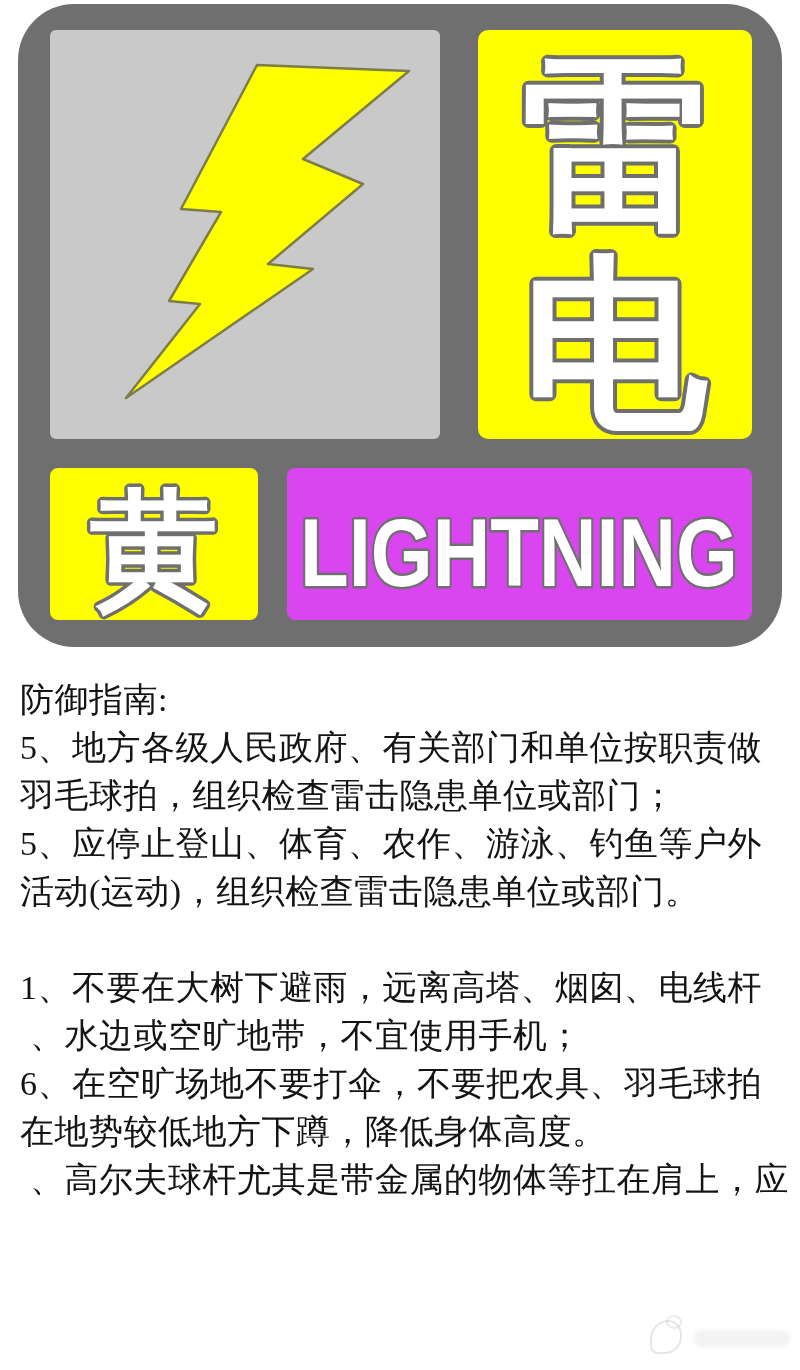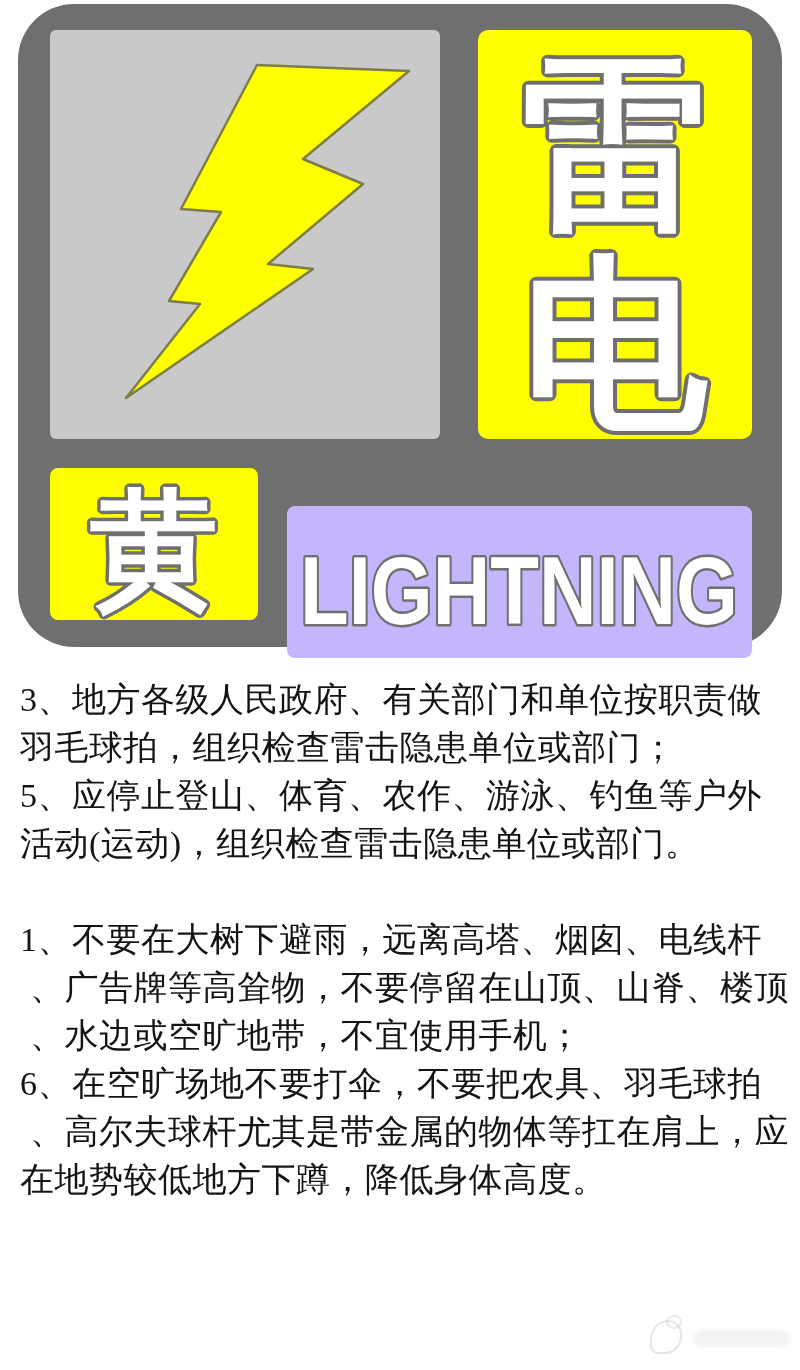--- a/index.html
+++ b/index.html
@@ -38,23 +38,22 @@
   }
   .panel-level {
     left: 32px; top: 464px;
     width: 208px; height: 152px;
     background: #ffff00;
     border-radius: 8px;
   }
   .panel-en {
     left: 269px; top: 464px;
     width: 465px; height: 152px;
-    background: #c4b5fd;
+    background: #d946ef;
     border-radius: 8px;
-    margin-top: 38px;
   }
   .panel svg { display: block; width: 100%; height: 100%; }
 
   .bolt {
     fill: #ffff00;
     stroke: #7d7d4a;
     stroke-width: 2.5;
     stroke-linejoin: round;
   }
   .glyph {
@@ -143,29 +142,29 @@
 
   <div class="panel panel-en">
     <svg viewBox="0 0 465 150">
       <text class="glyph glyph-en" x="232" y="83" text-anchor="middle" dominant-baseline="central" textLength="438" lengthAdjust="spacingAndGlyphs">LIGHTNING</text>
     </svg>
   </div>
 
 </div>
 
 <div class="guidelines">
-  <div class="g-line">3、地方各级人民政府、有关部门和单位按职责做</div>
+  <div class="g-line">防御指南:</div>
+  <div class="g-line">5、地方各级人民政府、有关部门和单位按职责做</div>
   <div class="g-line">羽毛球拍，组织检查雷击隐患单位或部门；</div>
   <div class="g-line">5、应停止登山、体育、农作、游泳、钓鱼等户外</div>
   <div class="g-line">活动(运动)，组织检查雷击隐患单位或部门。</div>
   <div class="g-line"></div>
   <div class="g-line">1、不要在大树下避雨，远离高塔、烟囱、电线杆</div>
-  <div class="g-line indent">、广告牌等高耸物，不要停留在山顶、山脊、楼顶</div>
   <div class="g-line indent">、水边或空旷地带，不宜使用手机；</div>
   <div class="g-line">6、在空旷场地不要打伞，不要把农具、羽毛球拍</div>
+  <div class="g-line">在地势较低地方下蹲，降低身体高度。</div>
   <div class="g-line indent">、高尔夫球杆尤其是带金属的物体等扛在肩上，应</div>
-  <div class="g-line">在地势较低地方下蹲，降低身体高度。</div>
 </div>
 
 <div class="watermark">
   <span class="wm-icon"></span>
   <span class="wm-text-blur"></span>
 </div>
 
 </body></html>

